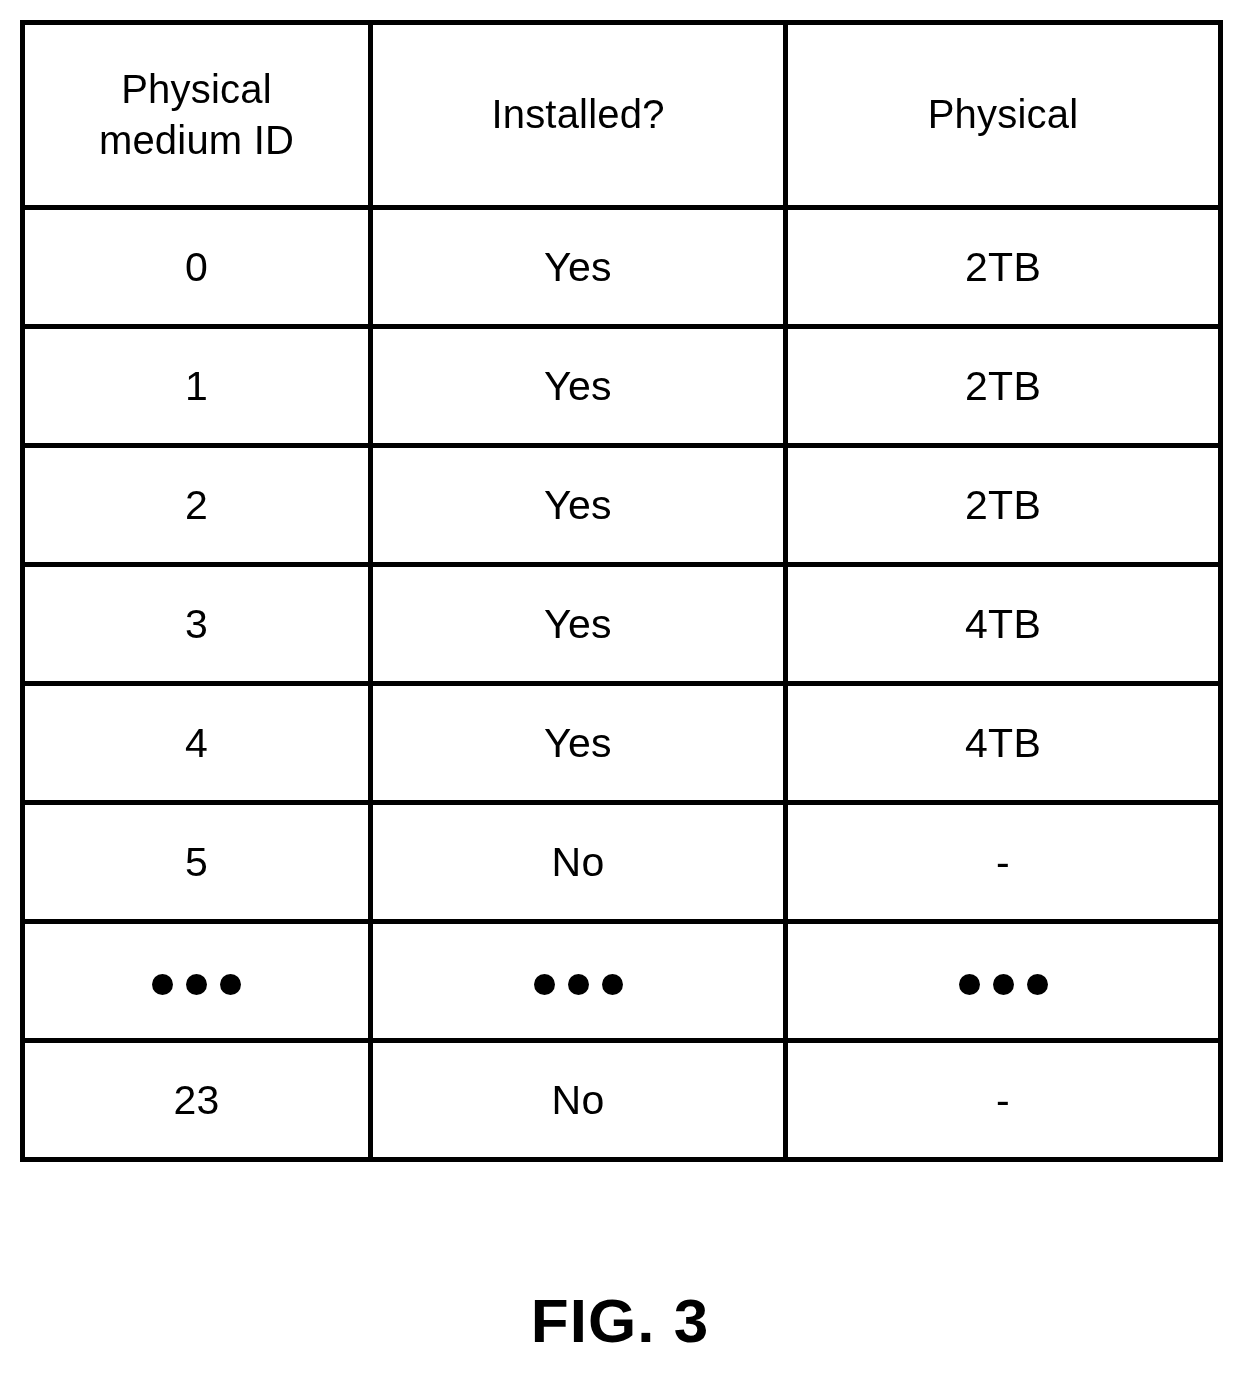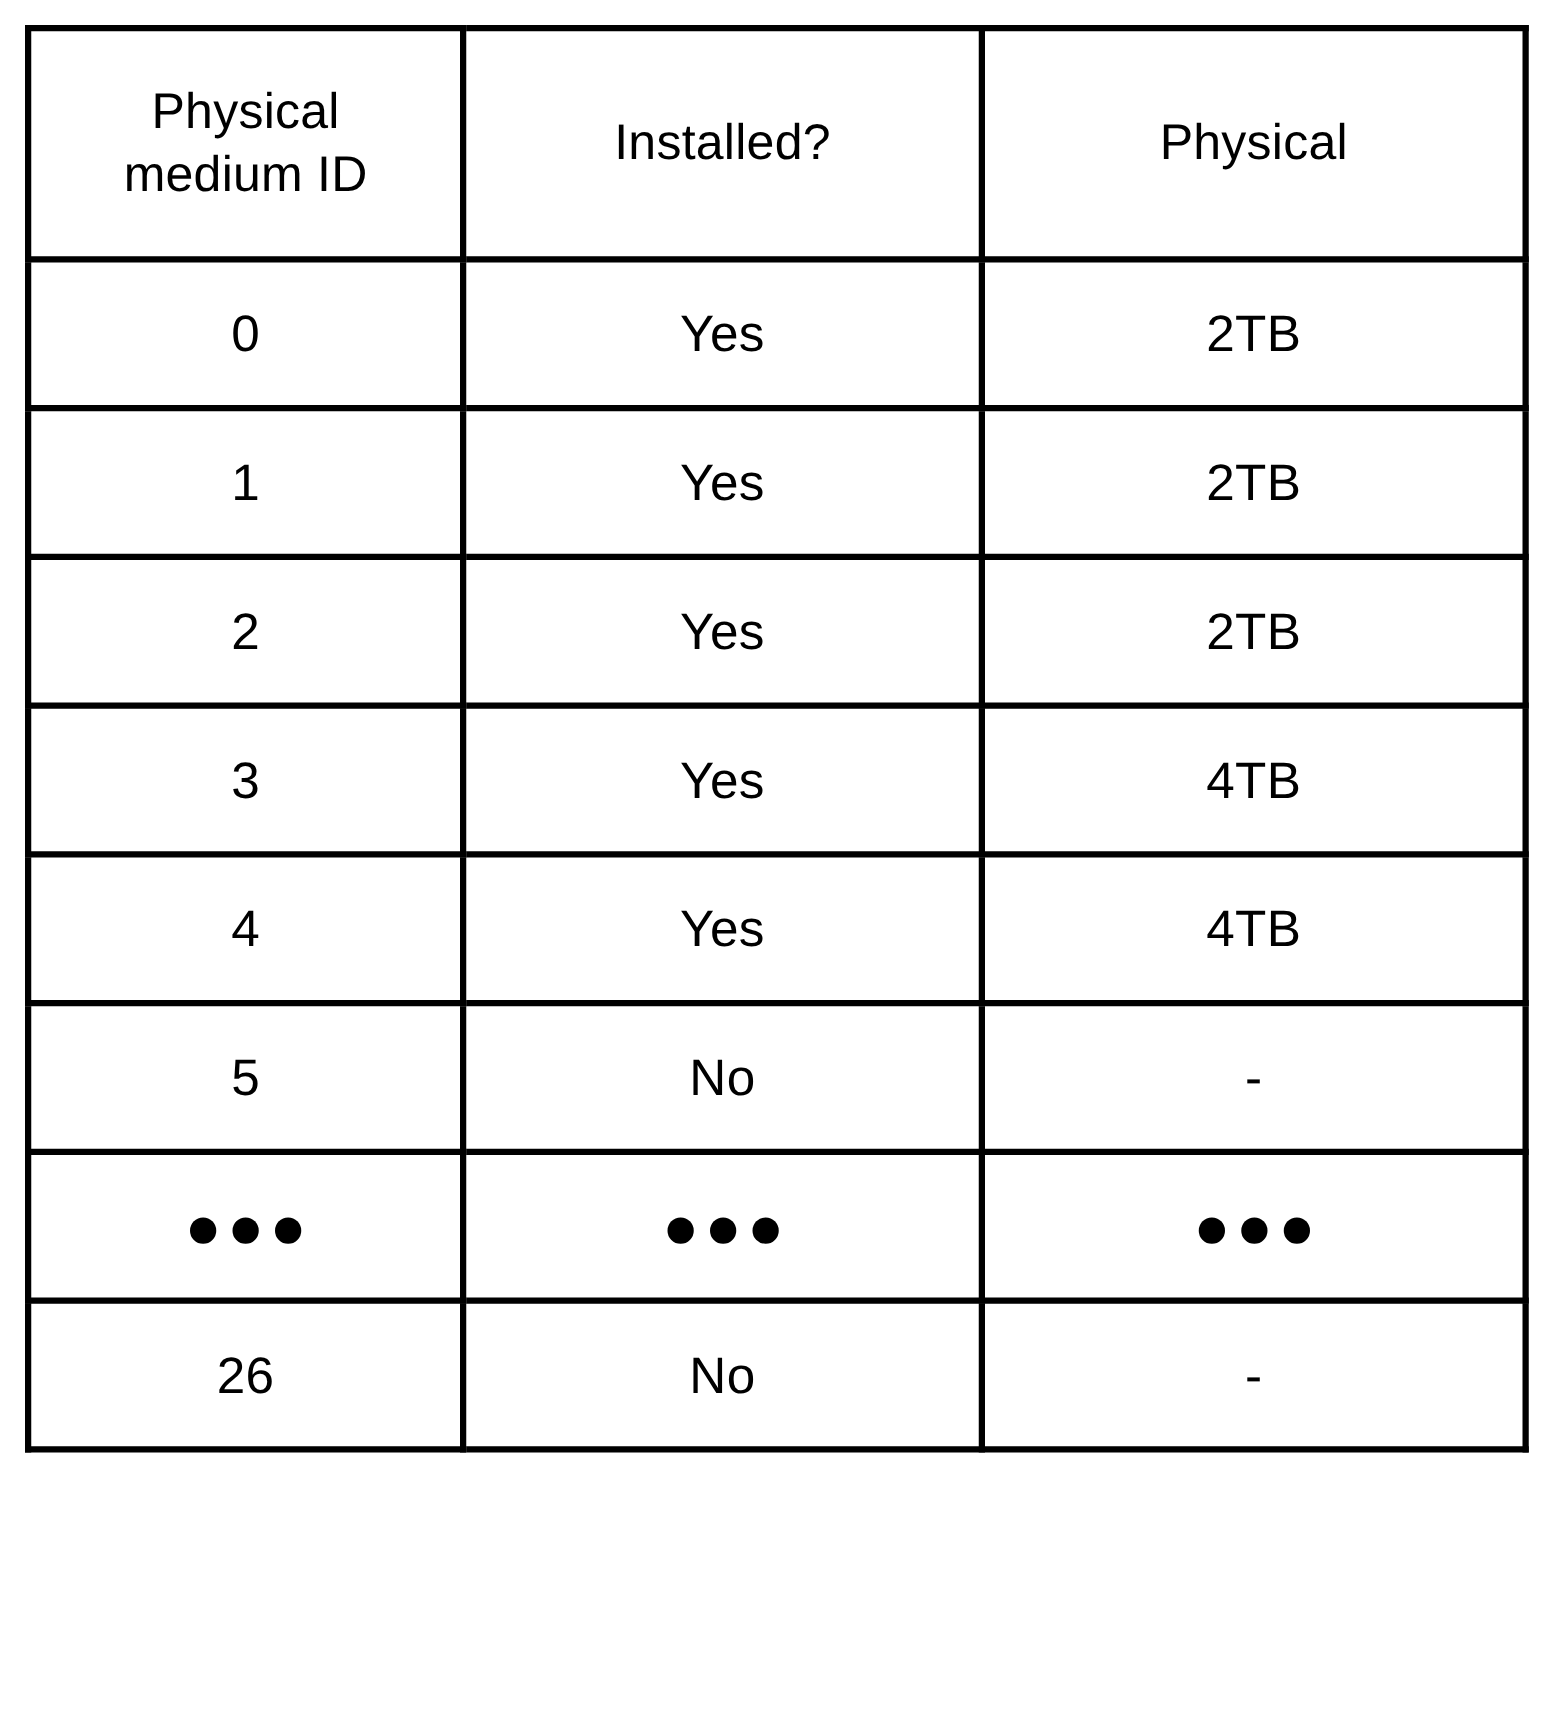--- a/index.html
+++ b/index.html
@@ -184,22 +184,23 @@
         <td class="ellipsis-cell">
           <span class="ellipsis-dots">
             <span class="dot"></span>
               <span class="dot"></span>
               <span class="dot"></span>
           </span>
         </td>
       </tr>
 
       <tr>
-        <td>26</td>
+        <td>23</td>
         <td>No</td>
         <td class="dash-cell">-</td>
       </tr>
 
     </tbody>
   </table>
 
+  <div id="figure-caption">FIG. 3</div>
 
 </div>
 
 </body></html>

